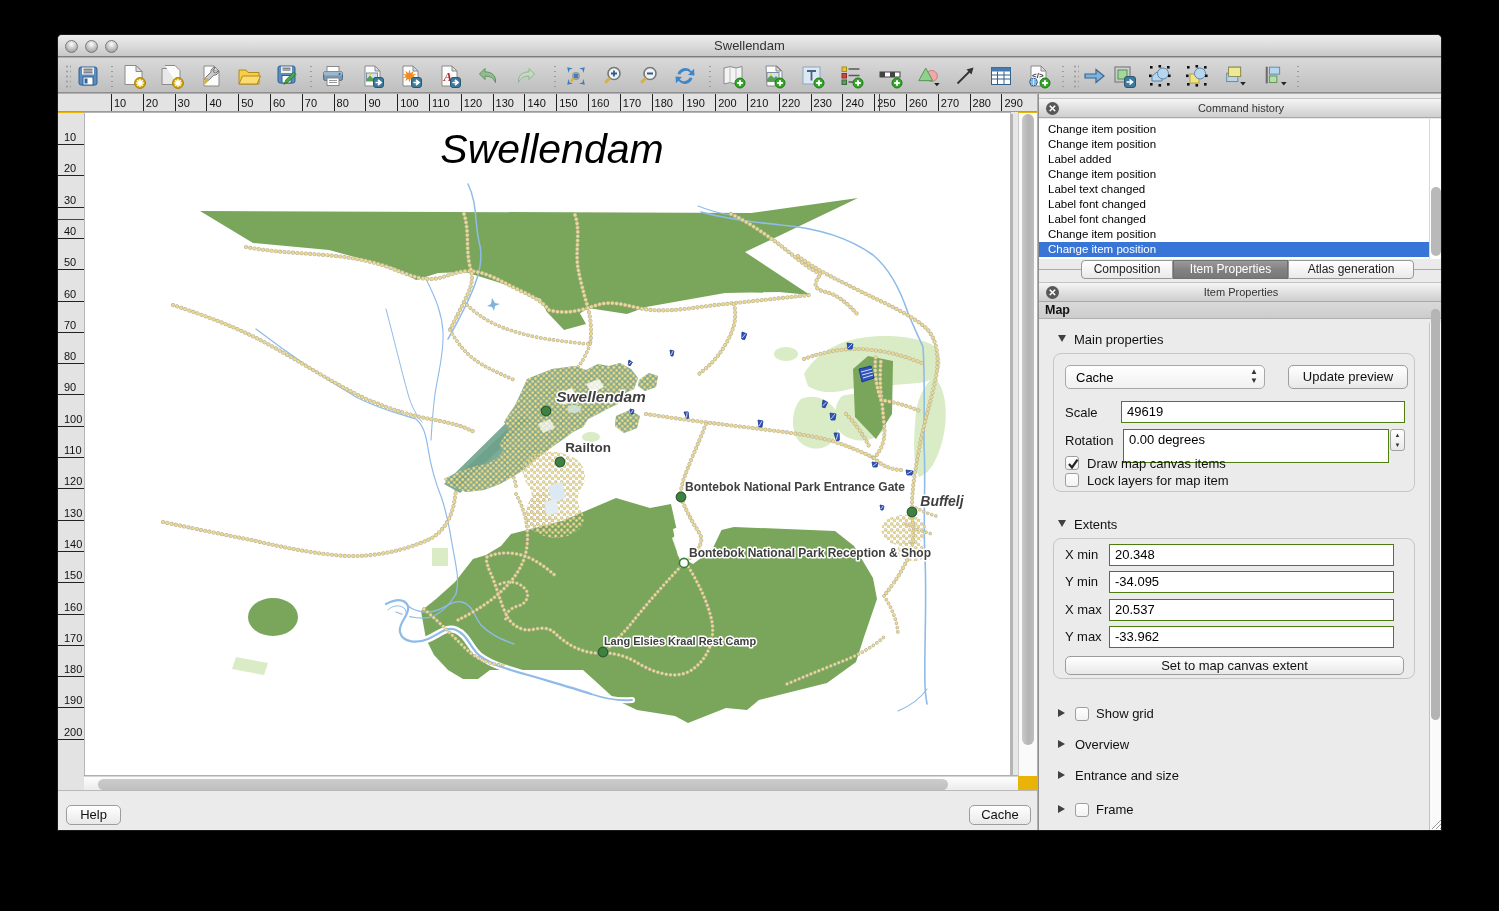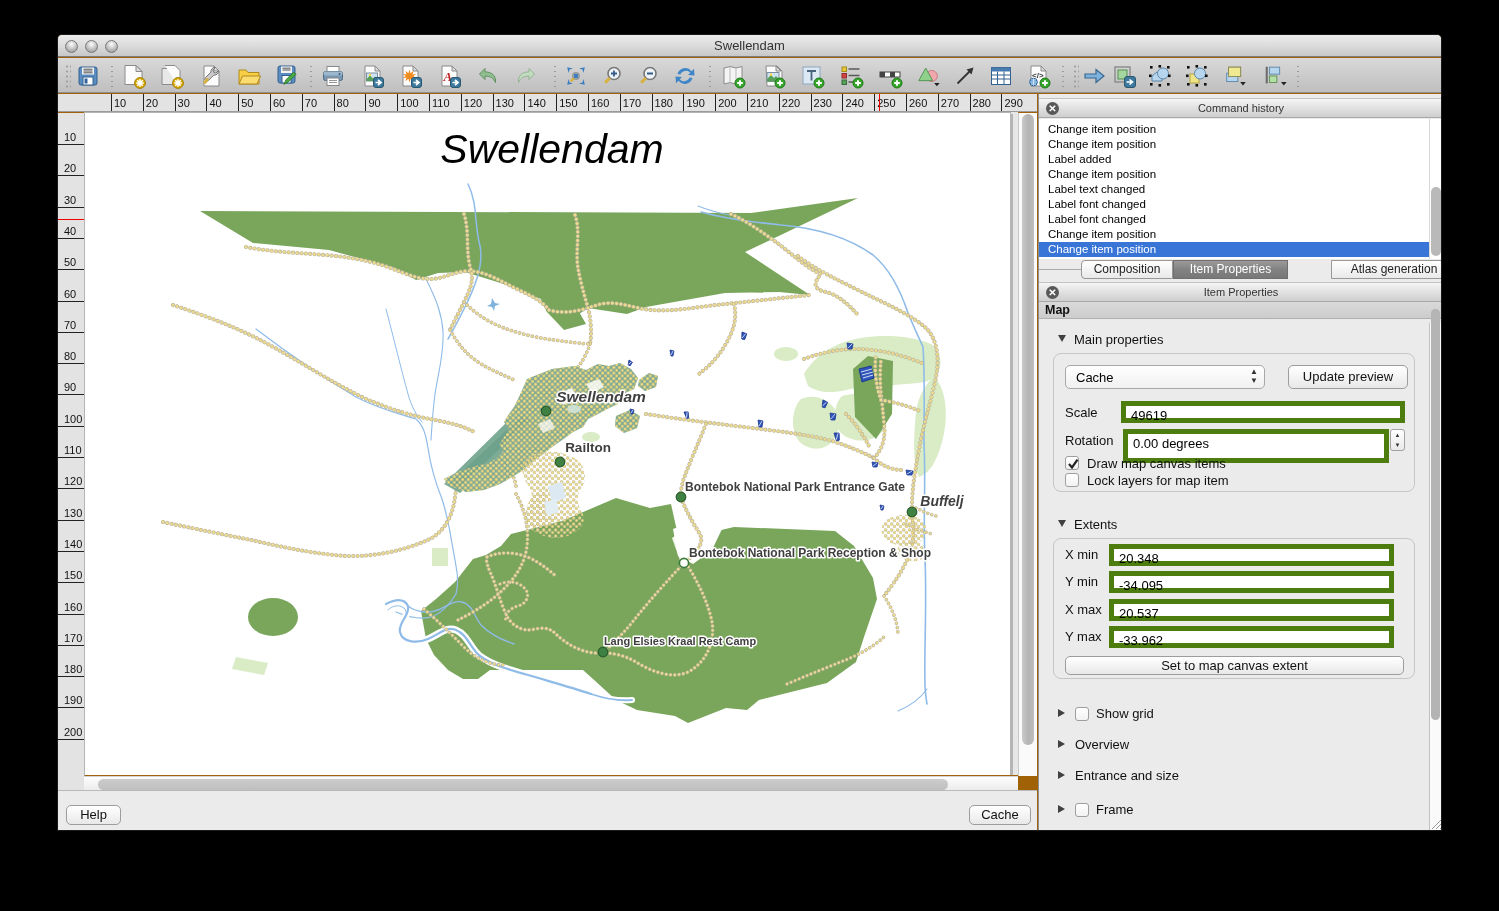--- a/index.html
+++ b/index.html
@@ -1,16 +1,16 @@
 <!DOCTYPE html>
 <html><head><meta charset="utf-8">
 <style>
 html,body{margin:0;padding:0;background:#000;width:1499px;height:911px;overflow:hidden;}
 *{box-sizing:border-box;font-family:"Liberation Sans",sans-serif;}
-#win{position:absolute;left:57px;top:34px;width:1385px;height:797px;background:#a16207;
+#win{position:absolute;left:57px;top:34px;width:1385px;height:797px;background:#eab308;
  border-radius:5px 5px 1px 1px;overflow:hidden;border:1px solid #1a1a1a;}
 #titlebar{position:absolute;left:0;top:0;width:100%;height:22px;
  background:linear-gradient(#ececec,#dcdcdc 50%,#c8c8c8);border-bottom:1px solid #7e7e7e;}
 #titlebar .title{position:absolute;left:0;right:0;top:3px;text-align:center;font-size:13px;color:#333;}
 .tl{position:absolute;top:4.5px;width:13px;height:13px;border-radius:50%;
  background:radial-gradient(circle at 50% 30%,#fdfdfd,#b9b9b9 60%,#8e8e8e);border:1px solid #7a7a7a;}
 #toolbar{position:absolute;left:0;top:23px;width:100%;height:35px;
  background:linear-gradient(#d9d9d9,#c9c9c9 60%,#bfbfbf);border-bottom:1px solid #8f8f8f;}
 .ticon{position:absolute;top:5px;width:26px;height:26px;}
 .tsep{position:absolute;top:6px;width:2px;height:24px;
@@ -49,21 +49,21 @@
 .tab{position:absolute;top:1px;height:19px;border:1px solid #989898;font-size:12px;color:#222;
  text-align:center;line-height:17px;background:linear-gradient(#ffffff,#f2f2f2 60%,#e9e9e9);}
 .tab.sel{background:linear-gradient(#9a9a9a,#828282 50%,#787878);color:#fff;border-color:#6f6f6f;}
 #mapbar{position:absolute;left:0;top:208px;width:405px;height:17px;
  background:linear-gradient(#dadada,#cccccc);border-bottom:1px solid #b0b0b0;}
 #mapbar b{position:absolute;left:6px;top:1px;font-size:12.5px;color:#111;}
 .sect{position:absolute;font-size:13px;color:#111;}
 .tri-d{position:absolute;width:0;height:0;border-left:4.5px solid transparent;border-right:4.5px solid transparent;border-top:7px solid #404040;}
 .tri-r{position:absolute;width:0;height:0;border-top:4.5px solid transparent;border-bottom:4.5px solid transparent;border-left:7px solid #404040;}
 .gbox{position:absolute;border:1px solid #c6c6c6;border-radius:8px;}
-.field{position:absolute;background:#fff;border:5px solid #4d7c0f;font-size:13px;color:#000;padding:2px 0 0 5px;}
+.field{position:absolute;background:#fff;border:1px solid #4d7c0f;font-size:13px;color:#000;padding:2px 0 0 5px;}
 .flabel{position:absolute;font-size:13px;color:#111;}
 .combo{position:absolute;background:linear-gradient(#ffffff,#f0f0f0);border:1px solid #a8a8a8;border-radius:5px;font-size:13px;color:#000;}
 .cb{position:absolute;width:14px;height:14px;background:linear-gradient(#ffffff,#f2f2f2);border:1px solid #9e9e9e;border-radius:3px;}
 .grip{position:absolute;}
 </style></head><body>
 <div id="win">
 <div id="titlebar">
   <div class="tl" style="left:7px;"></div>
       <div class="tl" style="left:27px;"></div>
       <div class="tl" style="left:47px;"></div>
@@ -618,21 +618,21 @@
         <div class="crow" style="top:108px;">Change item position</div>
         <div class="crow sel" style="top:123px;">Change item position</div>
         <div style="position:absolute;right:0;top:0;width:15px;height:140px;background:#fff;border-left:1px solid #d8d8d8;"></div>
         <div style="position:absolute;right:3px;top:68px;width:10px;height:69px;border-radius:5px;background:#b9b9b9;"></div>
       </div>
       <div id="tabsbar">
         <div style="position:absolute;left:0;top:10px;width:42px;height:2px;border-top:1px solid #aaa;"></div>
         <div style="position:absolute;right:0;top:10px;width:38px;height:2px;border-top:1px solid #aaa;"></div>
         <div class="tab" style="left:42px;width:92px;border-radius:4px 0 0 4px;">Composition</div>
         <div class="tab sel" style="left:134px;width:115px;">Item Properties</div>
-        <div class="tab" style="left:249px;width:126px;border-radius:0 4px 4px 0;margin-left:43px;">Atlas generation</div>
+        <div class="tab" style="left:249px;width:126px;border-radius:0 4px 4px 0;">Atlas generation</div>
       </div>
       <div class="phead" style="top:188px;">
         <div class="pclose">✕</div>
         <div class="t">Item Properties</div>
       </div>
       <div id="mapbar">
         <b>Map</b>
       </div>
       <div class="tri-d" style="left:19px;top:241px;"></div>
       <div class="sect" style="left:35px;top:238px;">Main properties</div>

